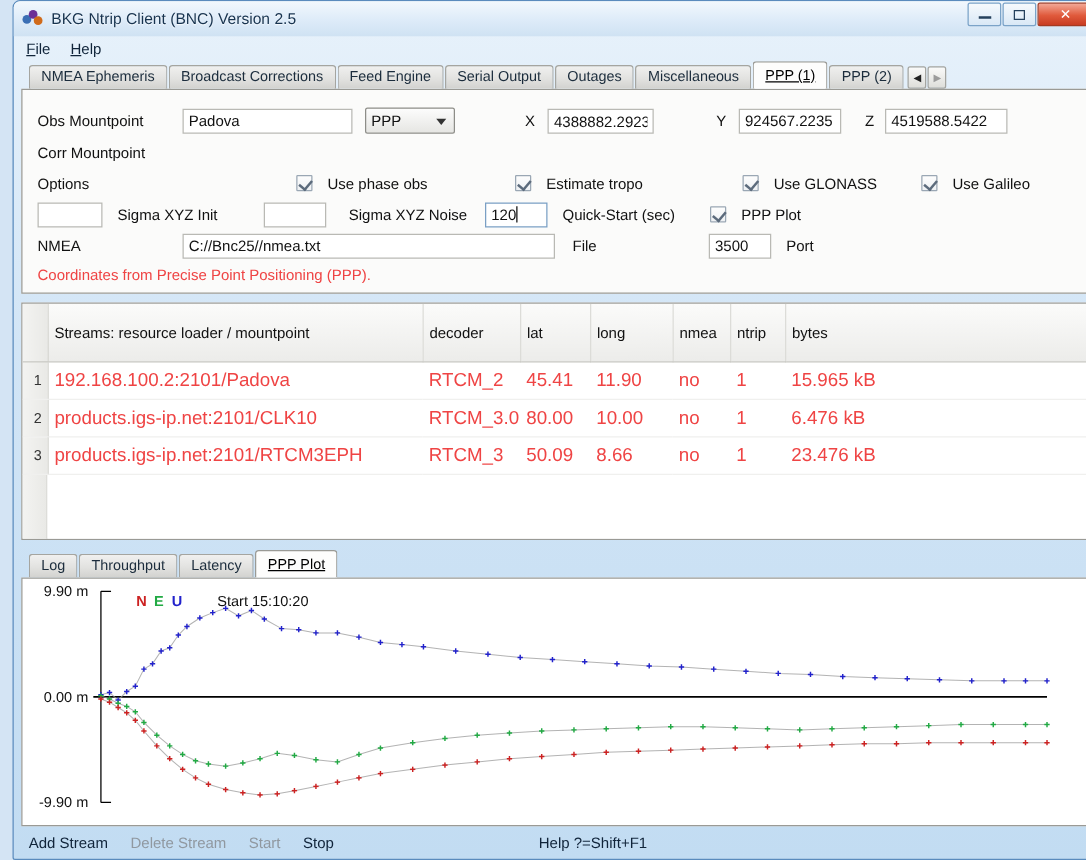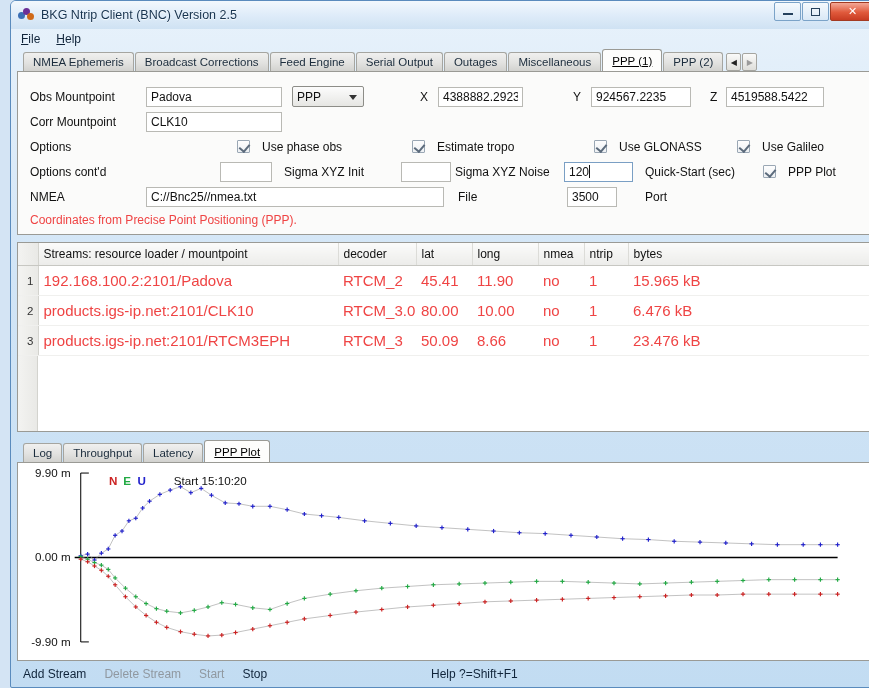--- a/index.html
+++ b/index.html
@@ -184,21 +184,21 @@
     flex: 0 0 190px;
     display: flex; flex-direction: column;
     overflow: hidden;
   }
   table.streams { border-collapse: collapse; width: 100%; table-layout: fixed; }
   table.streams th {
     background: linear-gradient(180deg,#fbfbfa,#ececea);
     border-bottom: 1px solid #c7c7c2;
     border-right: 1px solid #dcdcd8;
     font-weight: normal; font-size: 12px; color: #111;
-    height: 22px; text-align: left; padding: 4px 5px;
+    height: 22px; text-align: left; padding: 16px 5px;
   }
   table.streams th.gutter, table.streams td.gutter {
     width: 20px;
     background: linear-gradient(90deg,#f3f3f1,#e9e9e6);
     border-right: 1px solid #d3d3ce;
     text-align: right; padding-right: 4px;
     color: #333; font-size: 11.5px;
   }
   table.streams td {
     height: 30px; font-size: 15px; color: #ef4444;
@@ -287,63 +287,61 @@
       <div class="form-row">
         <span class="lbl" style="width:116px">Obs Mountpoint</span>
         <input class="tin" style="width: 136px;" value="Padova">
         <div class="combo" style="margin-left:10px">
           <span>PPP</span>
           <span class="arw"></span>
         </div>
         <span class="lbl" style="margin-left:56px;width:18px">X</span>
         <input class="tin" style="width: 85px;" value="4388882.2923">
         <span class="lbl" style="margin-left:50px;width:18px">Y</span>
-        <input class="tin" style="width: 100px;" value="924567.2235">
+        <input class="tin" style="width: 82px;" value="924567.2235">
         <span class="lbl" style="margin-left:19px;width:16px">Z</span>
         <input class="tin" style="width: 98px;" value="4519588.5422">
       </div>
 
       <div class="form-row">
         <span class="lbl" style="width:116px">Corr Mountpoint</span>
-        <input class="tin" style="width: 136px;" value="CLK10">
       </div>
 
       <div class="form-row">
         <span class="lbl" style="width:207px">Options</span>
         <div class="cb on"></div>
         <span class="lbl" style="margin-left:12px;width:150px">Use phase obs</span>
         <div class="cb on"></div>
         <span class="lbl" style="margin-left:12px;width:157px">Estimate tropo</span>
         <div class="cb on"></div>
         <span class="lbl" style="margin-left:12px;width:118px">Use GLONASS</span>
         <div class="cb on"></div>
         <span class="lbl" style="margin-left:12px">Use Galileo</span>
       </div>
 
       <div class="form-row">
-        <span class="lbl" style="width:190px">Options cont'd</span>
         <input class="tin" style="width: 52px;" value="">
         <span class="lbl" style="margin-left:12px;width:117px">Sigma XYZ Init</span>
         <input class="tin" style="width: 50px;">
-        <span class="lbl" style="margin-left:4px;width:109px">Sigma XYZ Noise</span>
-        <div class="tin focused" style="width:69px;display:flex;align-items:center">
+        <span class="lbl" style="margin-left:18px;width:109px">Sigma XYZ Noise</span>
+        <div class="tin focused" style="width:50px;display:flex;align-items:center">
           <span>120</span>
             <span class="caret"></span>
         </div>
         <span class="lbl" style="margin-left:12px;width:118px">Quick-Start (sec)</span>
         <div class="cb on"></div>
         <span class="lbl" style="margin-left:12px">PPP Plot</span>
       </div>
 
       <div class="form-row">
         <span class="lbl" style="width:116px">NMEA</span>
         <input class="tin" style="width: 298px;" value="C://Bnc25//nmea.txt">
         <span class="lbl" style="margin-left:14px;width:109px">File</span>
         <input class="tin" style="width: 50px;" value="3500">
-        <span class="lbl" style="margin-left:28px">Port</span>
+        <span class="lbl" style="margin-left:12px">Port</span>
       </div>
 
       <div class="note">Coordinates from Precise Point Positioning (PPP).</div>
     </div>
 
     <div class="table-wrap">
       <table class="streams">
         <thead>
           <tr>
             <th class="gutter"></th>

